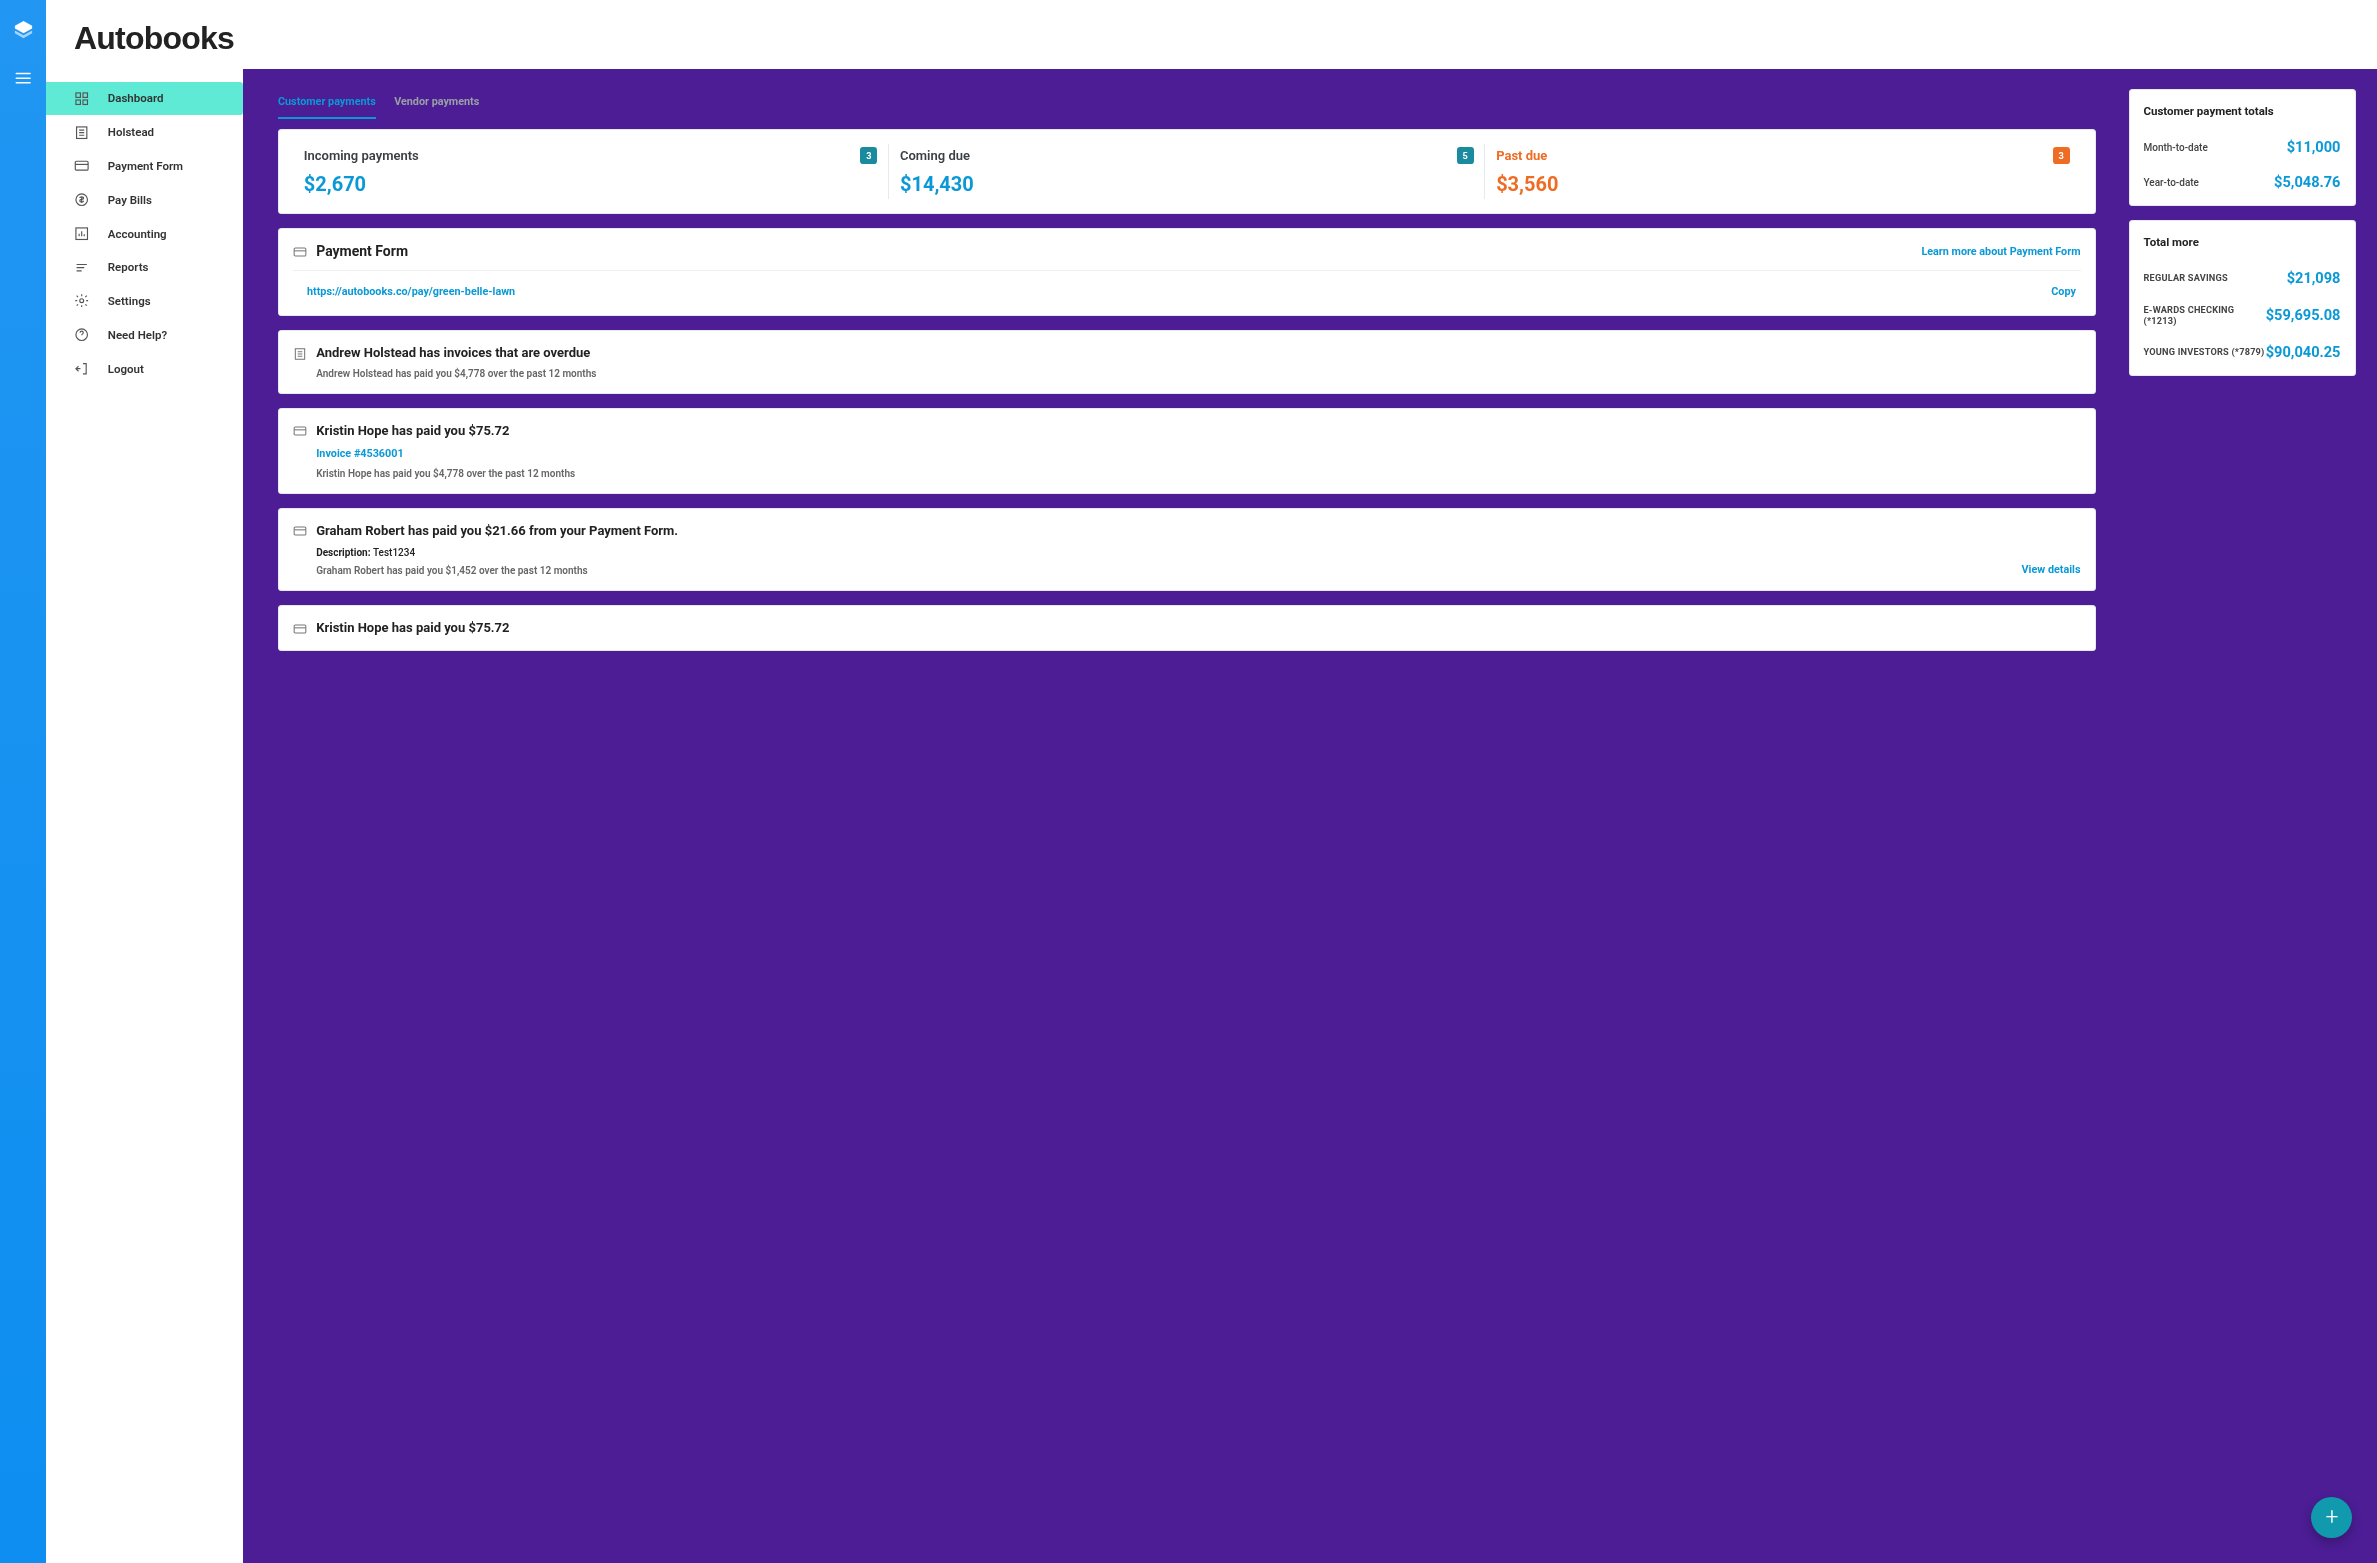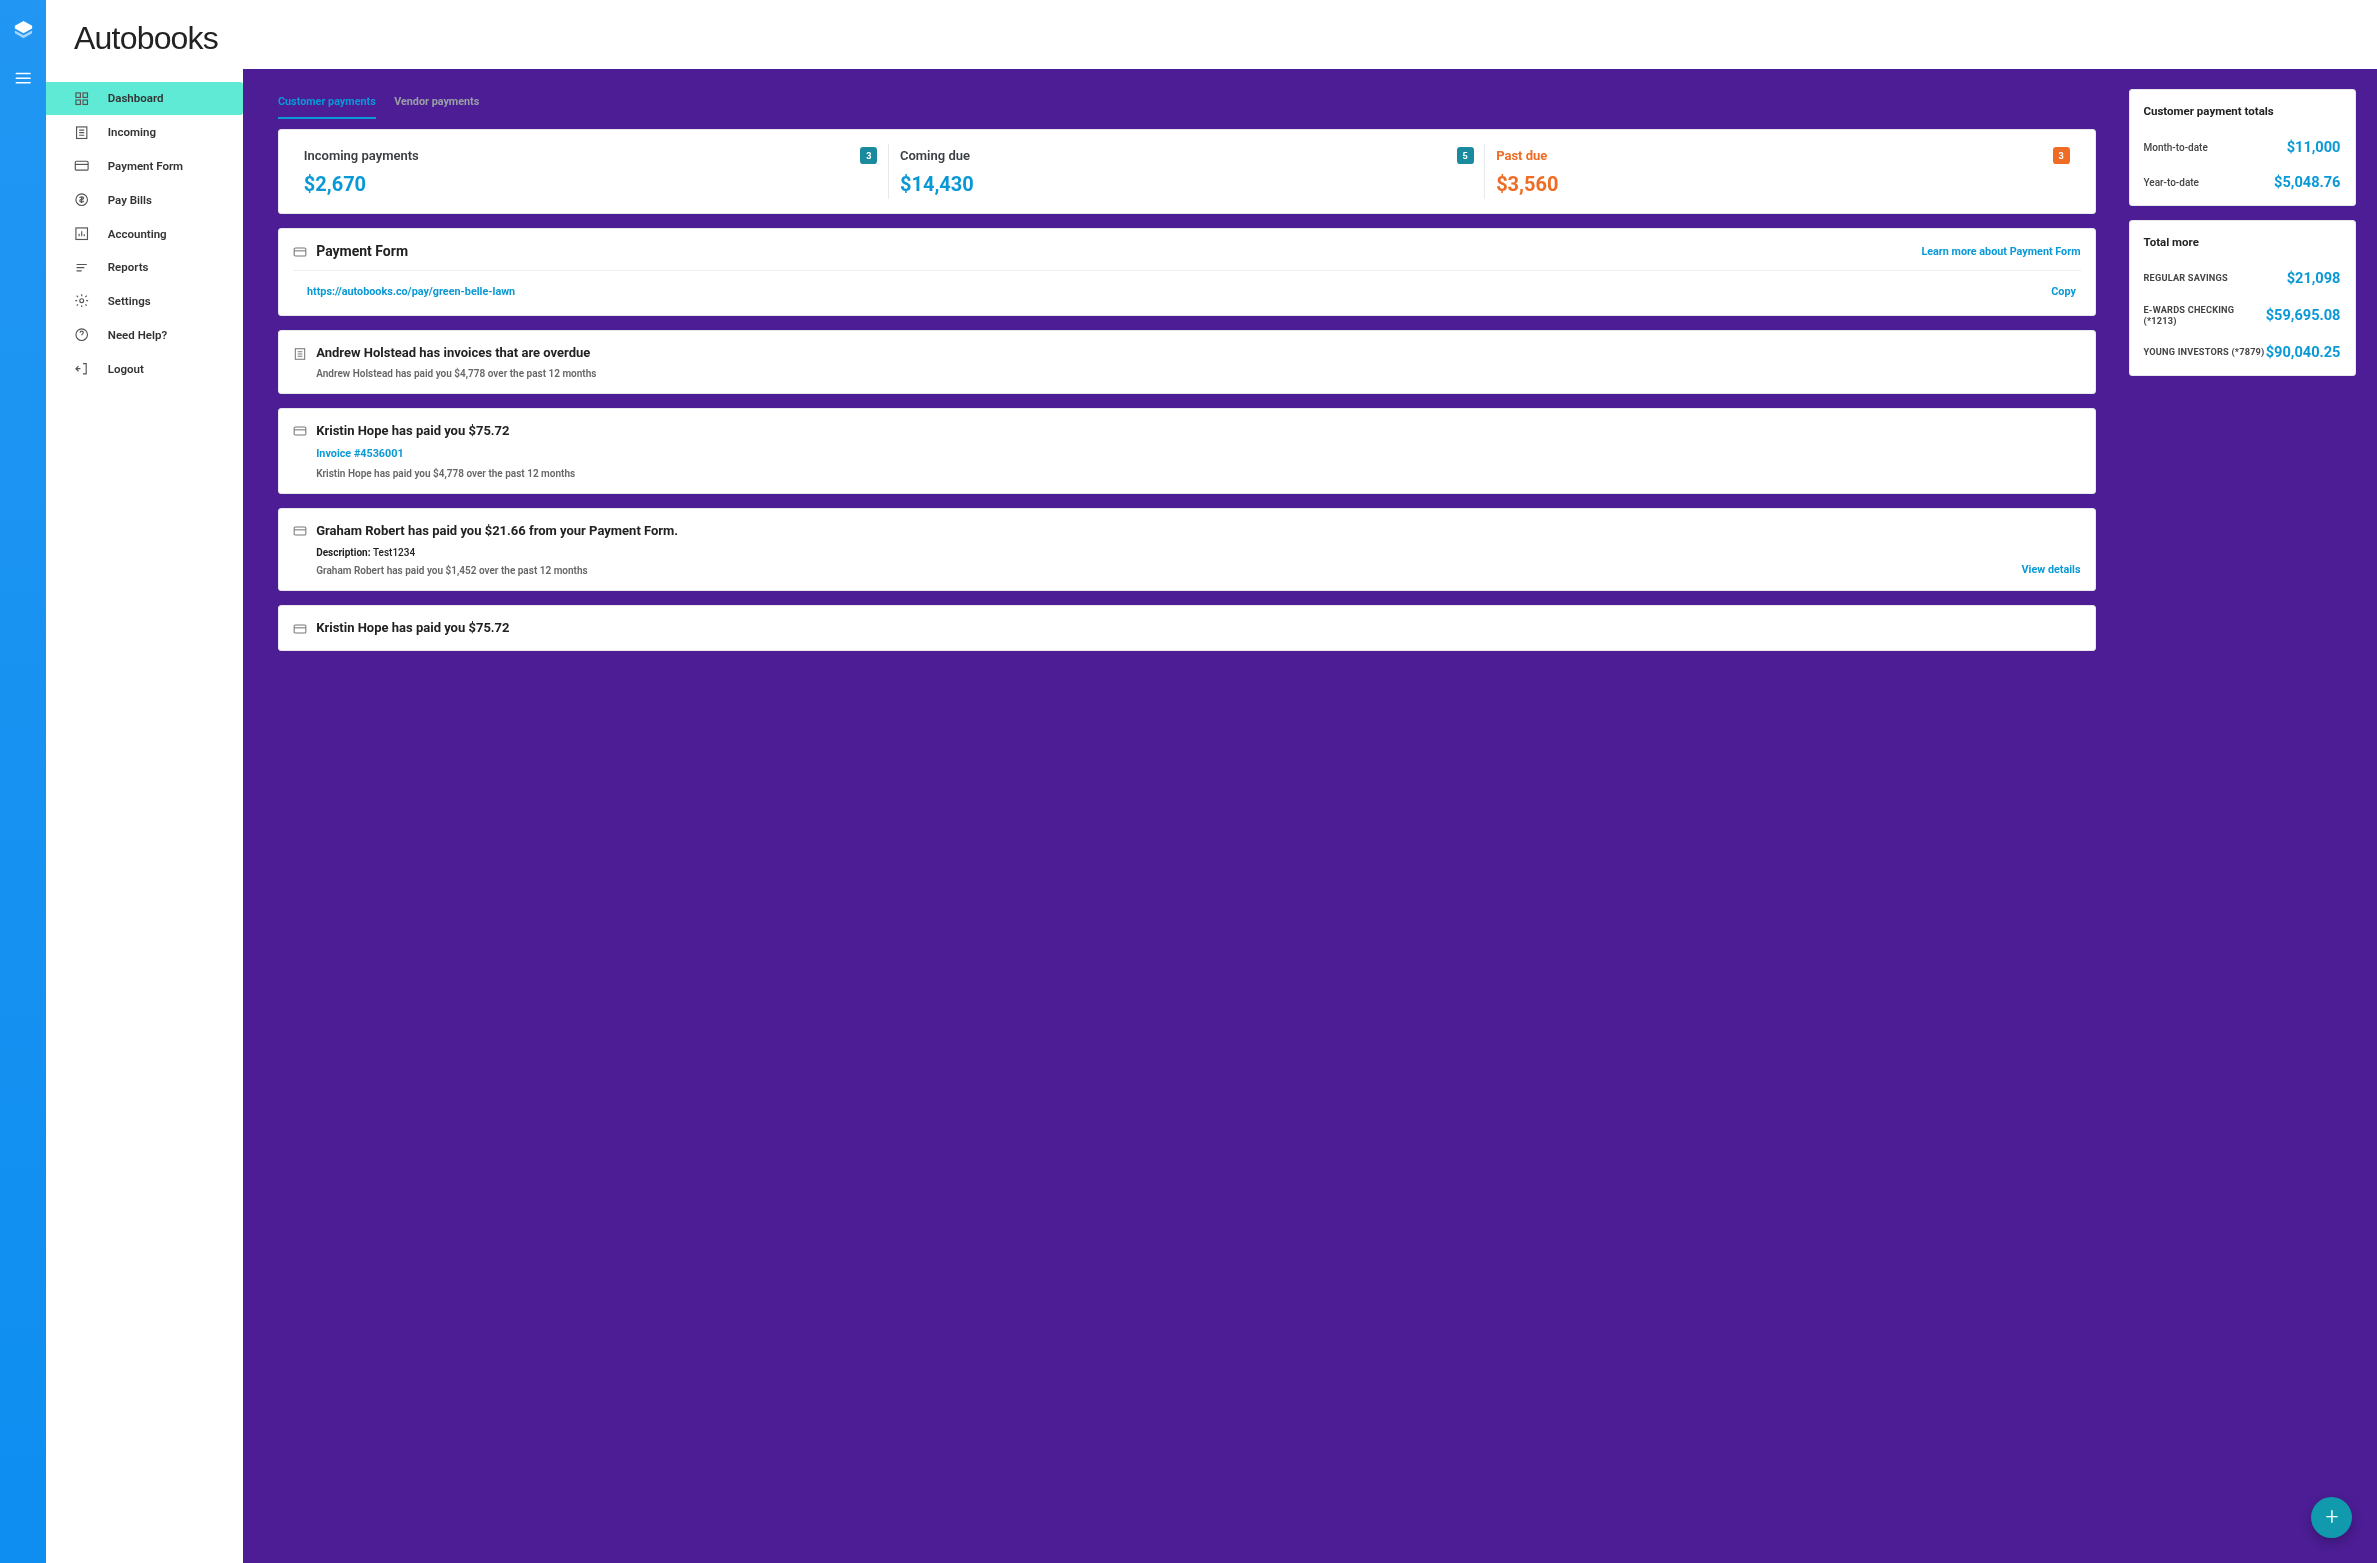--- a/index.html
+++ b/index.html
@@ -25,21 +25,21 @@
   .rail .menu-icon { color: #fff; cursor:pointer; }
   
   .sidebar {
     width: 197px;
     flex-shrink:0;
     padding-top: 20px;
     background:#fff;
   }
   .brand {
     font-family: "Helvetica Neue", Helvetica, Arial, sans-serif;
-    font-weight: 400;
+    font-weight: 700;
     font-size: 32px;
     padding: 0 0 24.6px 28px;
     letter-spacing: -0.8px;
     color:#222;
   }
   .nav { list-style:none; }
   .nav li {
     display:flex; align-items:center; gap:18.4px;
     padding: 9.2px 0 9.2px 28px;
     cursor:pointer; color:#333; font-weight:600; font-size:11.5px;
@@ -166,21 +166,21 @@
           </span>
         <span>Dashboard</span>
       </li>
       <li>
         <span class="nav-icon">
             <svg viewBox="0 0 24 24" class="icon-outline">
               <rect x="4" y="3" width="16" height="18"></rect>
               <path d="M8 8h8M8 12h8M8 16h8"></path>
             </svg>
           </span>
-        <span>Incoming</span>
+        <span>Holstead</span>
       </li>
       <li>
         <span class="nav-icon">
             <svg viewBox="0 0 24 24" class="icon-outline">
               <rect x="2" y="5" width="20" height="14" rx="2"></rect>
               <path d="M2 10h20"></path>
             </svg>
           </span>
         <span>Payment Form</span>
       </li>

